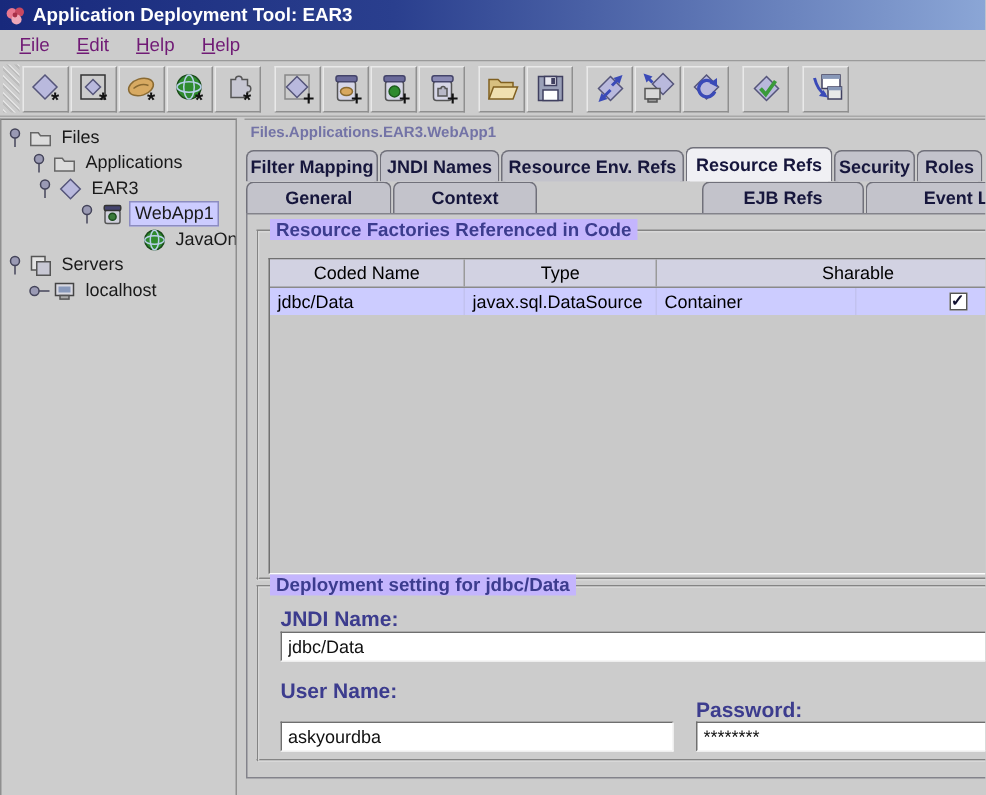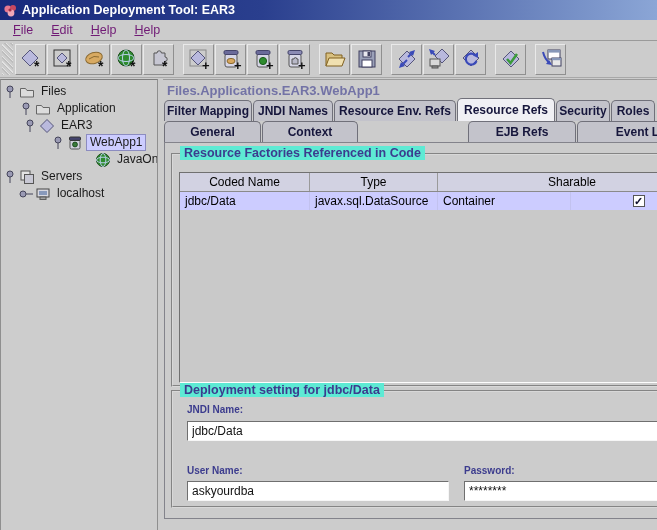--- a/index.html
+++ b/index.html
@@ -71,43 +71,43 @@
     font-size:8px; line-height:13px; text-align:center; color:#111; padding:0;
   }
   .sthumb {
     width:103px; height:15px;
     background:#aaaad6;
     background-image:repeating-linear-gradient(45deg,rgba(255,255,255,.55) 0 1px,transparent 1px 3px);
     border:1px solid #8686bb;
   }
   .strack { flex:1; background:#cfcfcf; }
   
-  .breadcrumb { position:absolute; top:3px; left:4px; font-weight:bold; font-size:13px; color:#7373a6; white-space:nowrap; }
+  .breadcrumb { position:absolute; top:3px; left:4px; font-weight:bold; font-size:10px; color:#7373a6; white-space:nowrap; }
   .tabrow { position:absolute; left:1px; height:21px; display:flex; }
   .tabrow1 { top:20px; }
   .tabrow2 { top:41px; }
   .tab {
     height:21px; line-height:20px; text-align:center;
     font-weight:bold; font-size:12px; color:#16163c;
     background:#c3c3cb; border:1px solid #70707a; border-bottom:none;
     border-radius:5px 5px 0 0; margin-right:1px; overflow:hidden; white-space:nowrap;
     cursor:default;
   }
   .tab.sel { background:#f0f0f4; height:23px; margin-top:-2px; line-height:23px; z-index:3; position:relative; }
   .tab-content {
     position:absolute; left:1px; top:62px; width:540px; height:377px;
     border:1px solid #83838b; background:#cccccc; overflow:hidden;
   }
   
   .groupbox { position:absolute; border:2px groove #d8d8d8; }
   .gtitle {
-    position:absolute; top:-9px; left:7px; background:#5eead4; padding:0 4px;
+    position:absolute; top:-9px; left:7px; background:#c4b5fd; padding:0 4px;
     font-weight:bold; font-size:12.5px; color:#3c3c8e; white-space:nowrap;
   }
-  .flabel { position:absolute; font-weight:bold; font-size:10px; color:#3c3c8e; white-space:nowrap; }
+  .flabel { position:absolute; font-weight:bold; font-size:14px; color:#3c3c8e; white-space:nowrap; }
   .tfield {
     position:absolute; height:20px; background:#ffffff;
     border:1px solid; border-color:#6f6f6f #f6f6f6 #f6f6f6 #6f6f6f;
     font-family:"Liberation Sans", sans-serif; font-size:12px; color:#111;
     padding:0 4px; outline:none;
   }
   
   .table-wrap {
     position:absolute; left:6px; top:17px; width:528px; height:211px;
     background:#c9c9c9; border:1px solid; border-color:#707070 #fdfdfd #fdfdfd #707070;
@@ -305,21 +305,21 @@
       </div>
 
       <div class="trow" style="padding-left:16px;">
         <svg class="handle" viewBox="0 0 18 16">
           <circle cx="9" cy="5" r="3" fill="#9a9ab4" stroke="#44445a"></circle>
             <line x1="9" y1="8" x2="9" y2="14" stroke="#44445a"></line>
         </svg>
         <svg class="ticon16" viewBox="0 0 16 16">
           <path d="M1.5 13 v-8.5 h5 l1.5 2 h6.5 V13 z" fill="#dcdcdc" stroke="#666"></path>
         </svg>
-        <span class="tlabel">Application</span>
+        <span class="tlabel">Applications</span>
       </div>
 
       <div class="trow" style="padding-left:20px;">
         <svg class="handle" viewBox="0 0 18 16">
           <circle cx="9" cy="5" r="3" fill="#9a9ab4" stroke="#44445a"></circle>
             <line x1="9" y1="8" x2="9" y2="14" stroke="#44445a"></line>
         </svg>
         <svg class="ticon16" viewBox="0 0 16 16">
           <polygon points="8,1.5 14.5,8 8,14.5 1.5,8" fill="#b9b9dd" stroke="#55557a"></polygon>
         </svg>
@@ -427,21 +427,21 @@
           </div>
         </div>
       </div>
 
       <div class="groupbox" style="left:6px; top:247px; width:540px; height:118px;">
         <span class="gtitle">Deployment setting for jdbc/Data</span>
 
         <span class="flabel" style="left:14px; top:12px;">JNDI Name:</span>
         <input class="tfield" style="left: 14px; top: 29px; width: 505px;" type="text" readonly="" value="jdbc/Data">
 
-        <span class="flabel" style="left:14px; top:73px;">User Name:</span>
+        <span class="flabel" style="left:14px; top:60px;">User Name:</span>
         <input class="tfield" style="left: 14px; top: 89px; width: 262px;" type="text" readonly="" value="askyourdba">
 
         <span class="flabel" style="left:291px; top:73px;">Password:</span>
         <input class="tfield" style="left: 291px; top: 89px; width: 228px;" type="text" readonly="" value="********">
       </div>
 
     </div>
   </div>
 </div>
 

